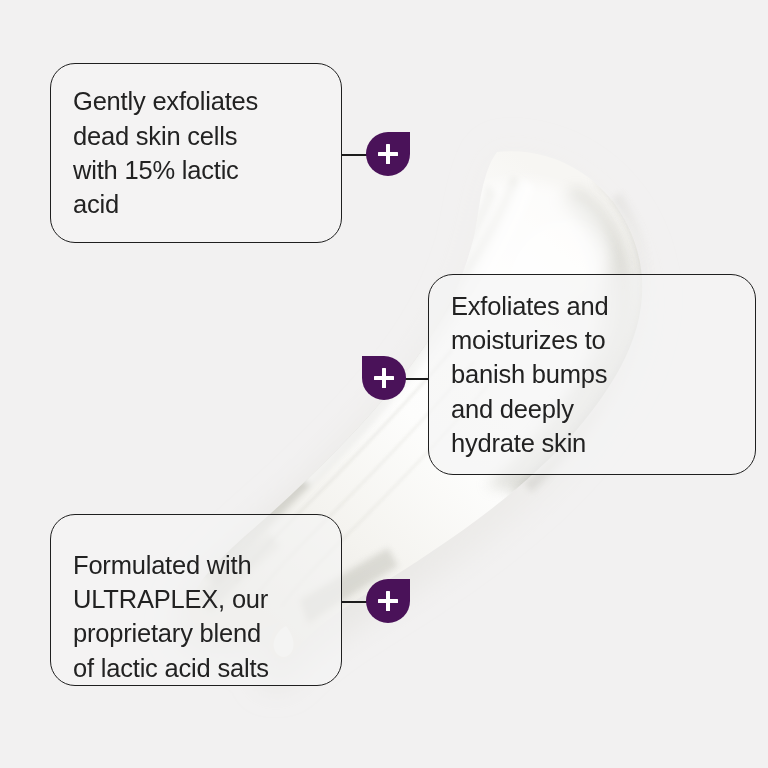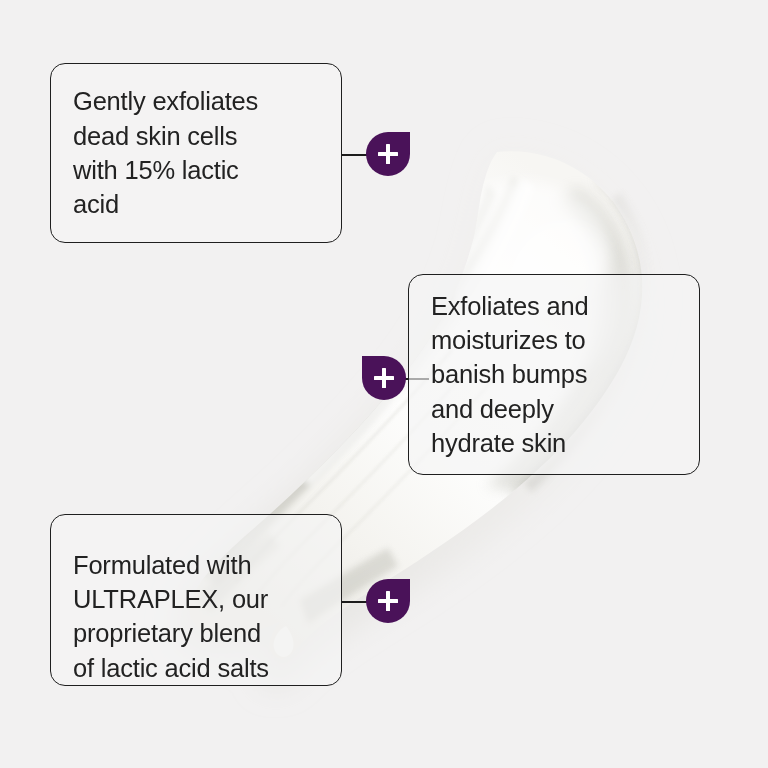--- a/index.html
+++ b/index.html
@@ -31,21 +31,21 @@
     height: 0;
     border-top: 2px solid #1c1c1c;
     z-index: 3;
   }
 
   
   .card {
     position: absolute;
     box-sizing: border-box;
     border: 1.6px solid #1f1f1f;
-    border-radius: 15px;
+    border-radius: 25px;
     background: rgba(245, 244, 244, 0.66);
     z-index: 4;
     display: flex;
     align-items: center;
   }
   .card-text {
     margin: 0;
     padding: 0 22px;
     color: #222222;
     font-size: 25.5px;
@@ -267,21 +267,21 @@
 acid</p>
   </div>
   <div class="badge" style="left:366px; top:132px;">
     <div class="badge-shape"></div>
     <div class="badge-plus">
       <span class="bar-h"></span>
         <span class="bar-v"></span>
     </div>
   </div>
 
-  <div class="card" style="left:408px; top:274px; width:292px; height:201px;">
+  <div class="card" style="left:428px; top:274px; width:328px; height:201px;">
     <p class="card-text">Exfoliates and
 moisturizes to
 banish bumps
 and deeply
 hydrate skin</p>
   </div>
   <div class="badge flip" style="left:362px; top:356px;">
     <div class="badge-shape"></div>
     <div class="badge-plus">
       <span class="bar-h"></span>

